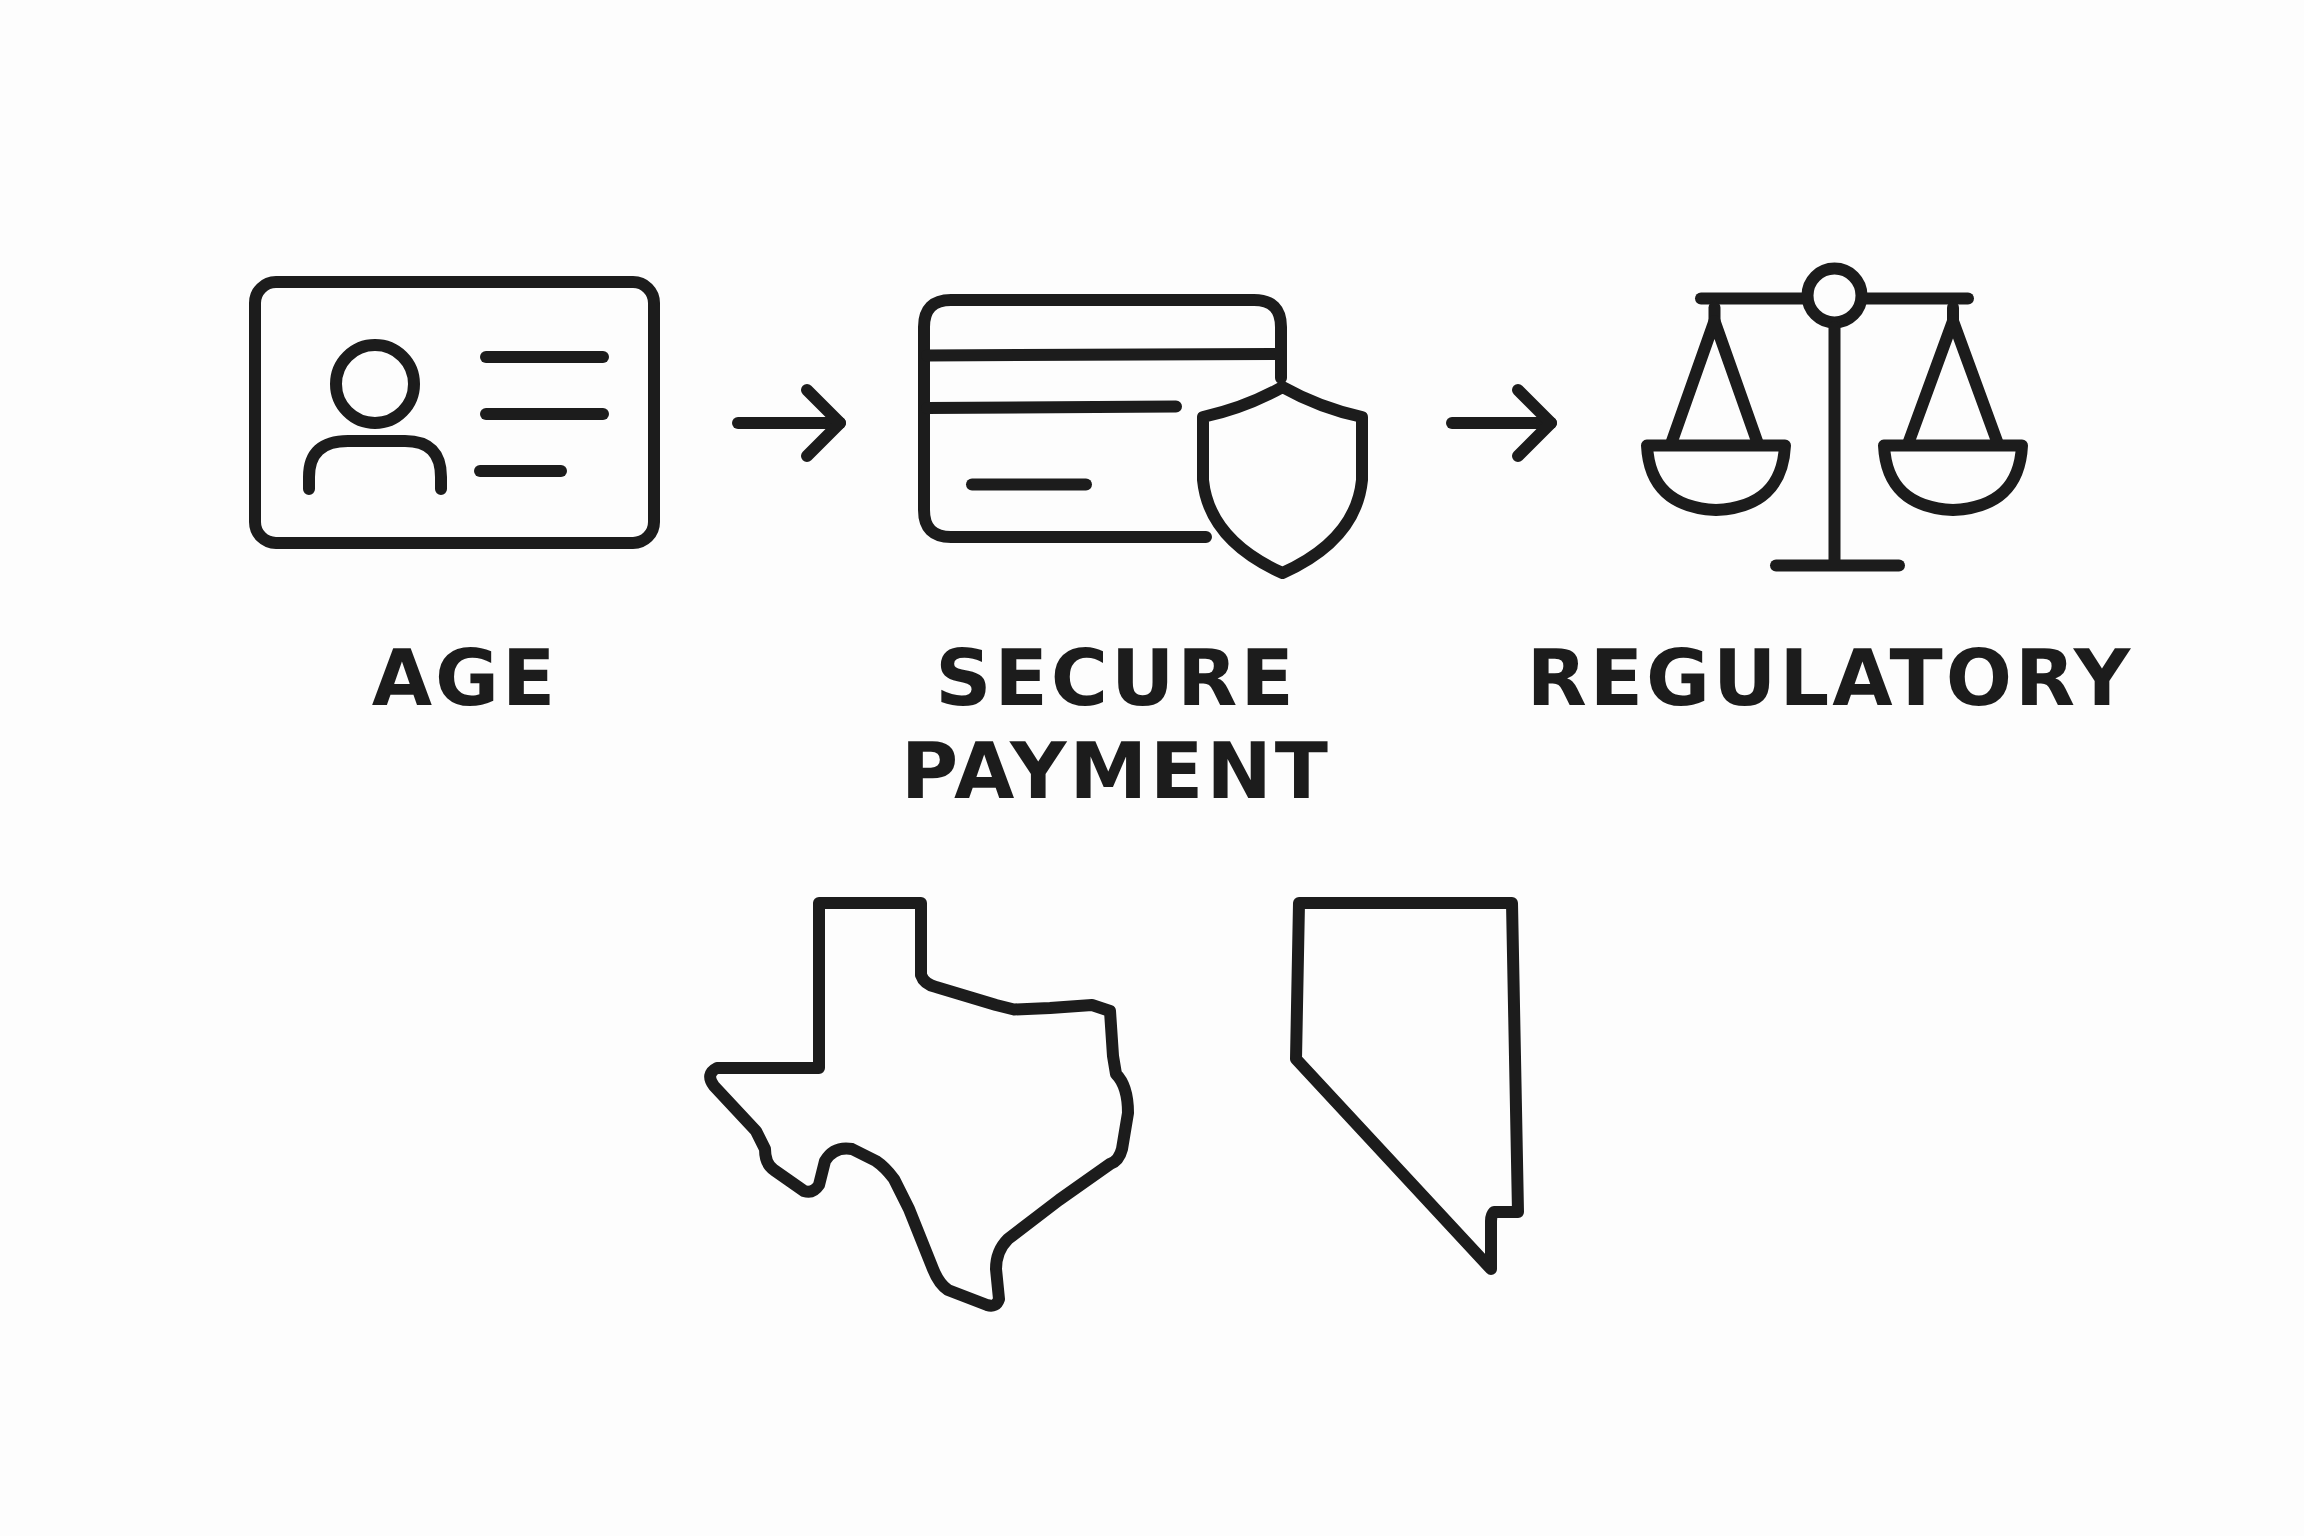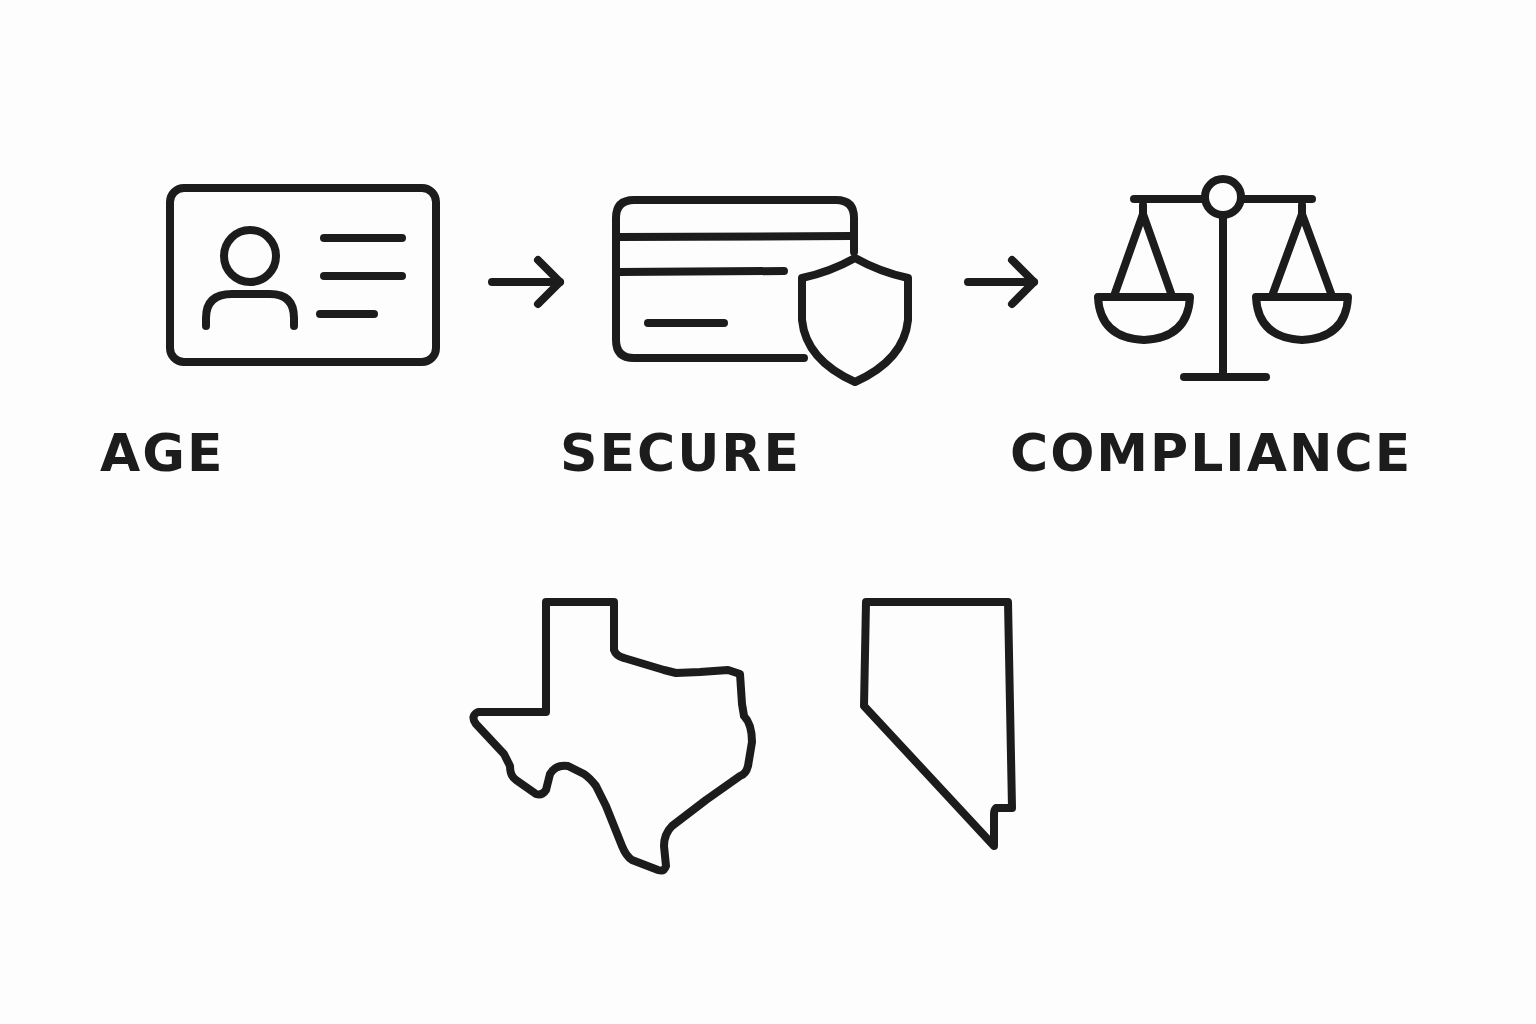--- a/index.html
+++ b/index.html
@@ -3,21 +3,21 @@
 <meta charset="utf-8">
 <style>
   html, body { margin:0; padding:0; }
   body {
     width:1536px; height:1024px; background:#fdfdfd; position:relative; overflow:hidden;
     font-family:"DejaVu Sans", sans-serif; color:#1c1c1c;
   }
   svg { position:absolute; overflow:visible; }
   .stroke { fill:none; stroke:#1c1c1c; stroke-width:8; stroke-linecap:round; stroke-linejoin:round; }
   .label {
-    position:absolute; text-align:left; font-weight:bold; font-size:52px; line-height:62px;
+    position:absolute; text-align:center; font-weight:bold; font-size:52px; line-height:62px;
     letter-spacing:2px; color:#1c1c1c;
   }
   .label span { display:block; }
 </style>
 </head>
 <body>
 
 <svg style="left:0;top:0;" width="1536" height="1024">
   <rect class="stroke" x="170" y="188" width="266" height="174" rx="14"></rect>
   <circle class="stroke" cx="250" cy="256" r="26"></circle>
@@ -55,25 +55,26 @@
   <polyline class="stroke" points="1114,296 1143,214 1172,296"></polyline>
   <path class="stroke" d="M1098 297 H1190 Q1188 338 1144 340 Q1100 338 1098 297 Z"></path>
   <line class="stroke" x1="1302" y1="205" x2="1302" y2="214"></line>
   <polyline class="stroke" points="1272,296 1302,214 1332,296"></polyline>
   <path class="stroke" d="M1256 297 H1348 Q1346 338 1302 340 Q1258 338 1256 297 Z"></path>
 </svg>
 
 <div class="label" style="left:100px;top:422px;width:420px;">
   <span>AGE</span>
 </div>
-<div class="label" style="left:560px;top:422px;width:420px;">
+<div class="label" style="left:534px;top:422px;width:420px;">
   <span>SECURE</span>
+  <span>PAYMENT</span>
 </div>
 <div class="label" style="left:1010px;top:422px;width:420px;">
-  <span>COMPLIANCE</span>
+  <span>REGULATORY</span>
 </div>
 
 <svg style="left:0;top:0;" width="1536" height="1024">
   <path class="stroke" d="M546 712 V602 H614 V650 Q616 656 624 658 L664 670 L676 673 L700 672 L728 670 L740 674
     L742 704 L744 716 Q752 724 752 742 L748 766 Q746 774 740 776 L706 800 L672 826 Q664 834 664 846 L666 866
     Q664 872 658 870 L632 860 Q626 856 622 846 L606 806 L596 786 Q590 778 584 774 L568 766 Q556 764 550 774
     L546 790 Q542 796 536 794 L516 780 Q510 776 510 766 L504 754 L476 724 Q470 716 478 712 Z"></path>
 </svg>
 
 <svg style="left:0;top:0;" width="1536" height="1024">

